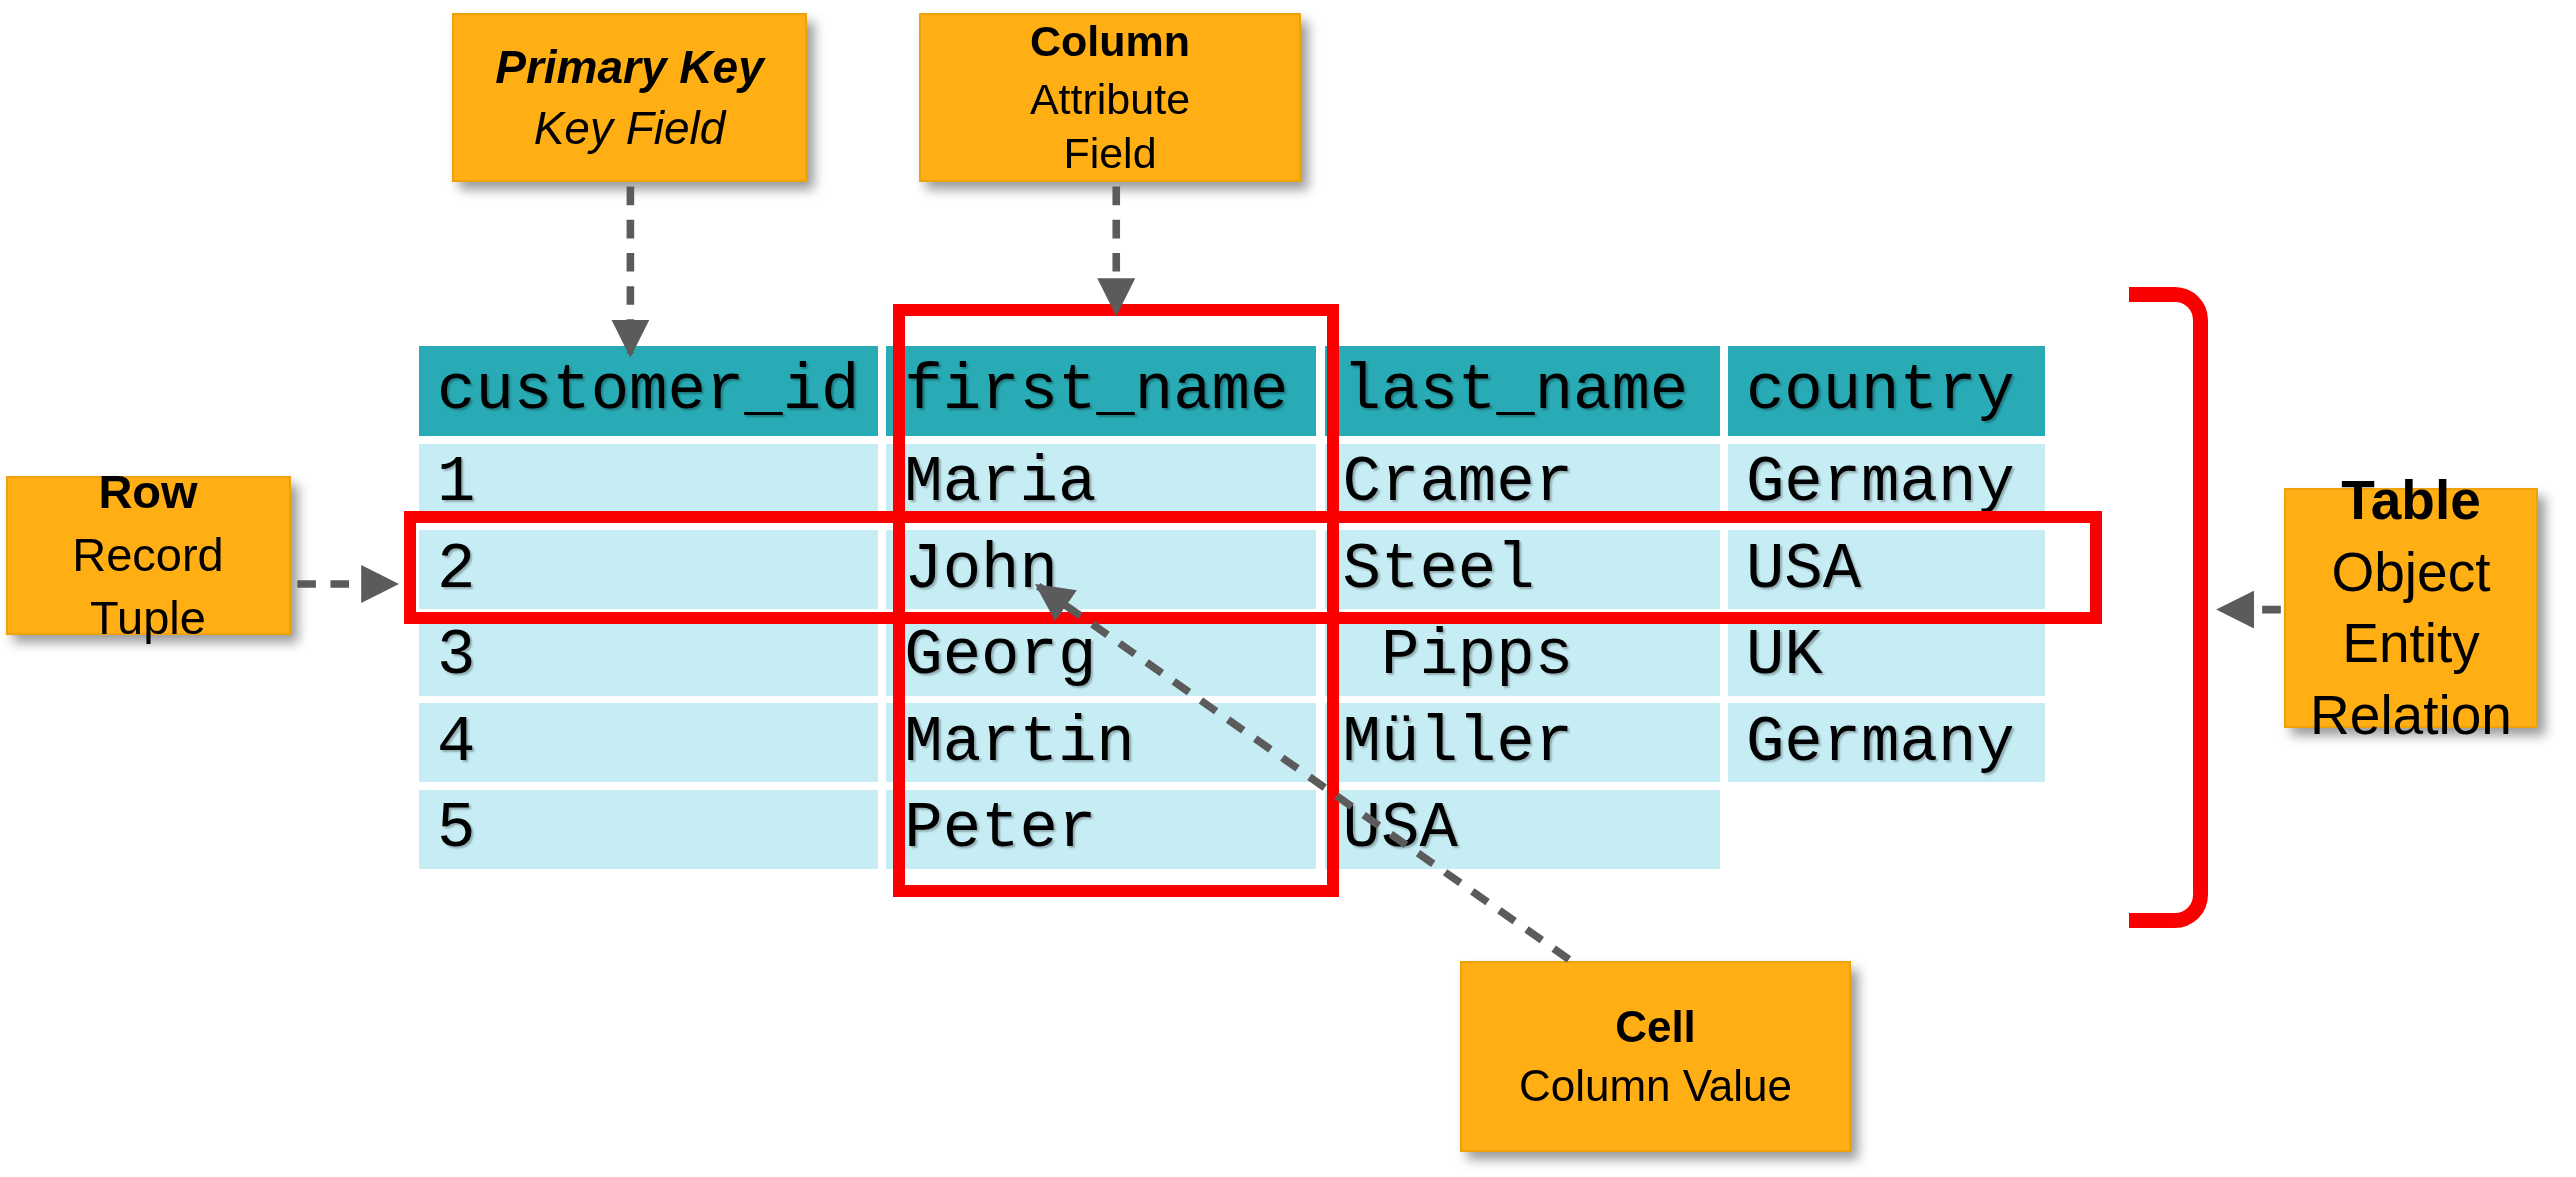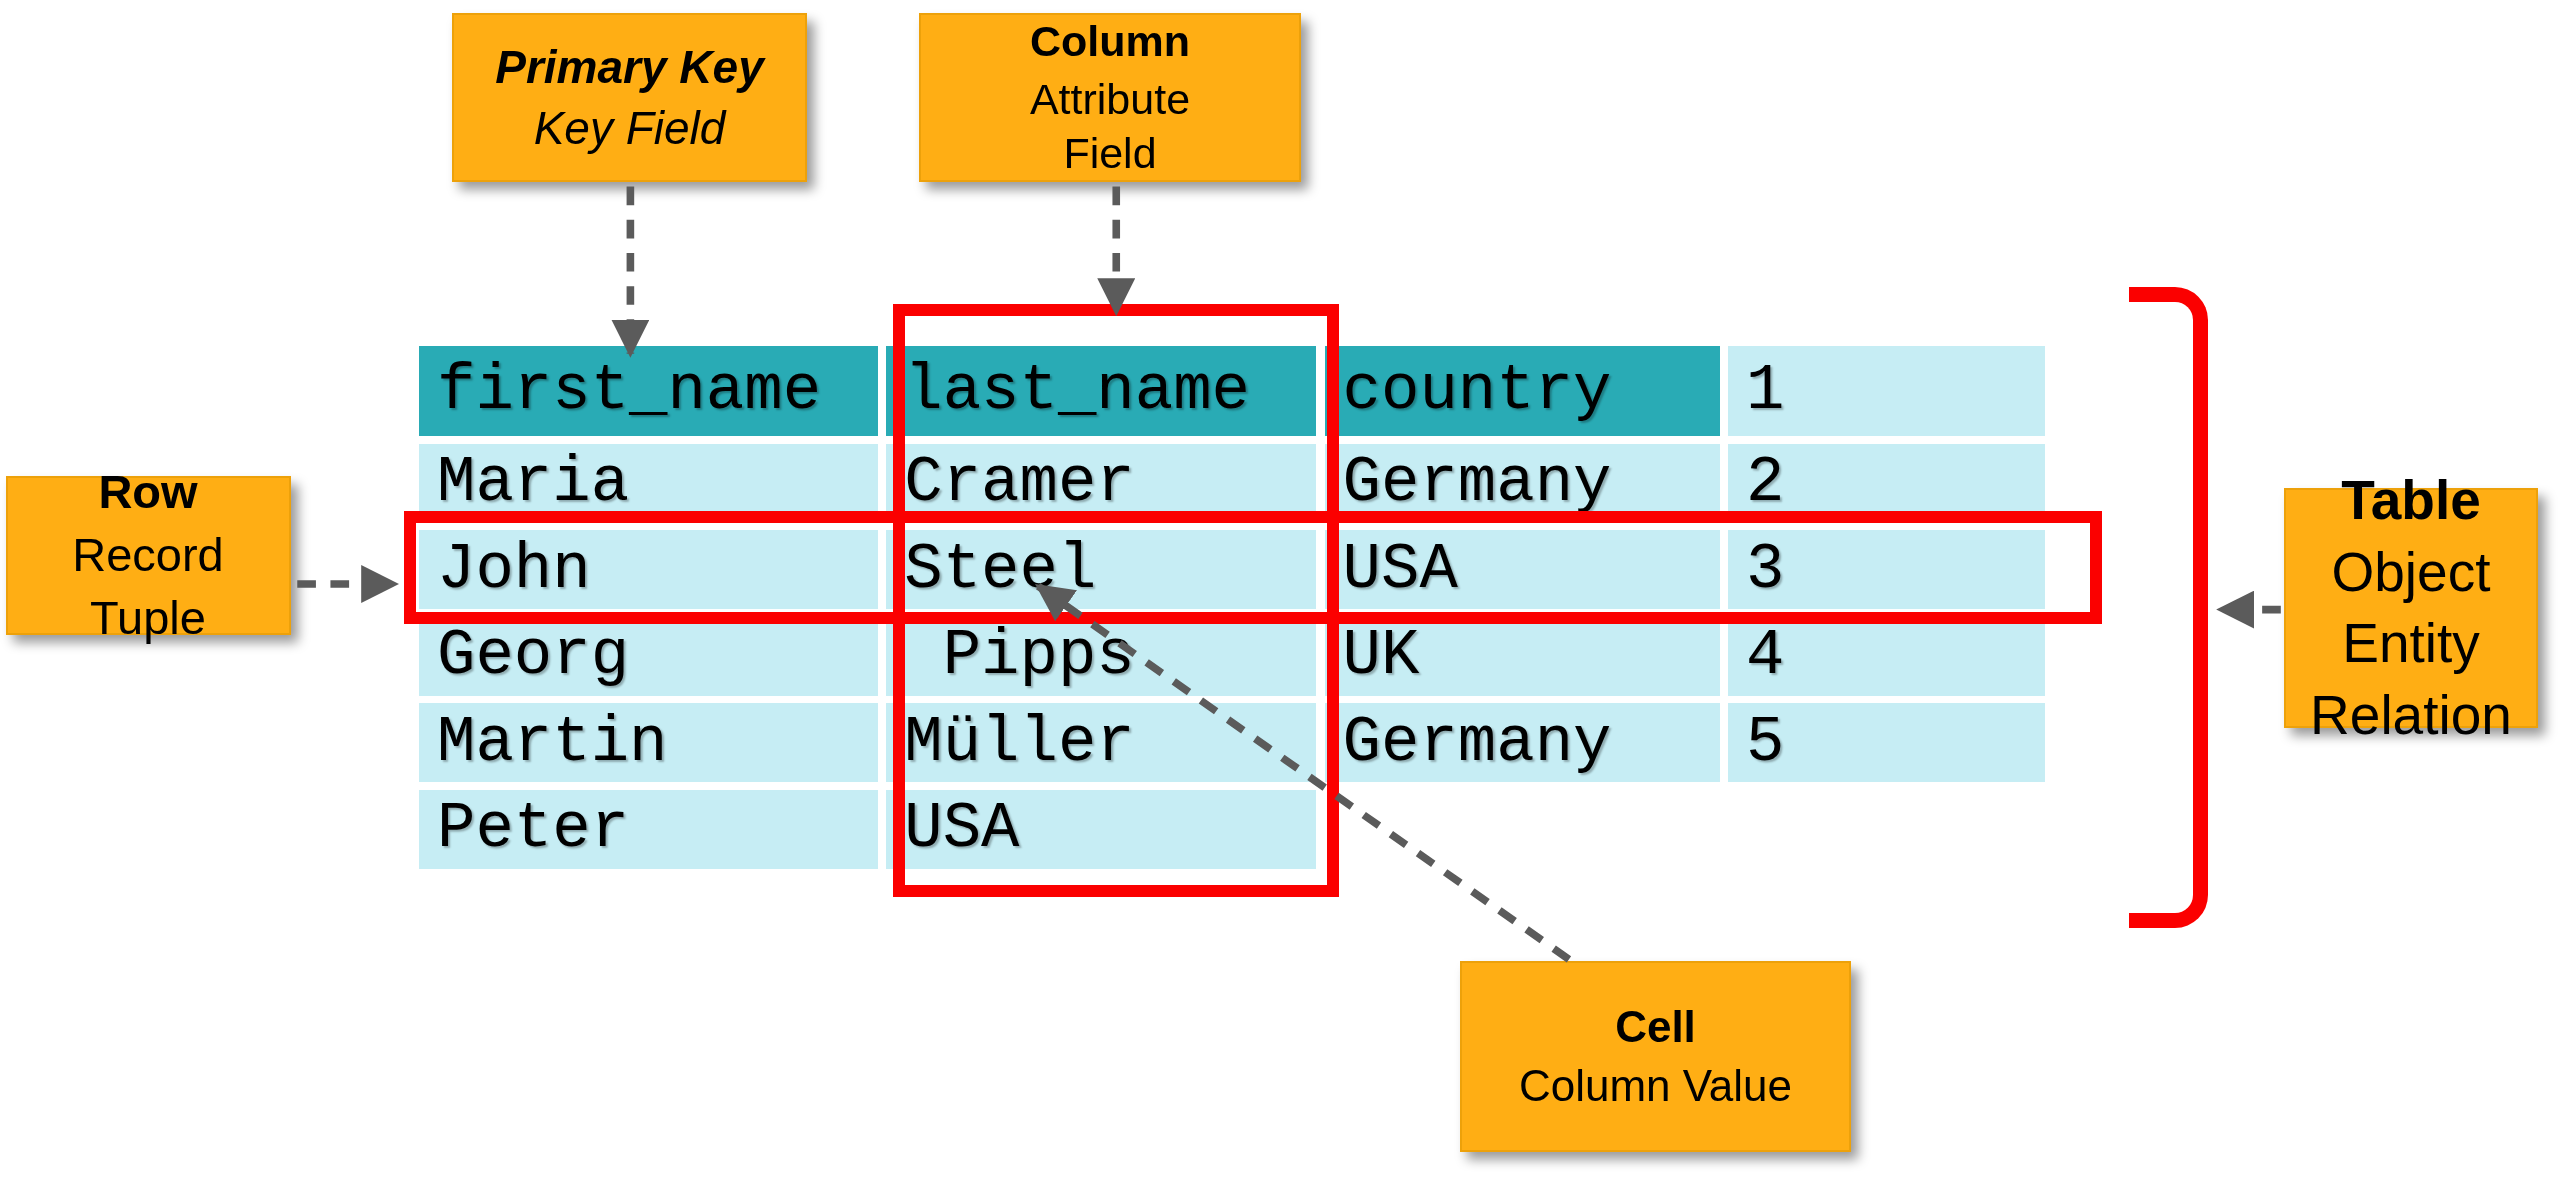--- a/index.html
+++ b/index.html
@@ -63,20 +63,21 @@
   
   #arrows{position:absolute;left:0;top:0;width:2576px;height:1177px;pointer-events:none;}
   .arrow{stroke:var(--arrow);stroke-width:11;stroke-dasharray:27 21;fill:none;}
 </style>
 </head>
 <body>
 
 <div id="stage">
 
   <div id="db-table">
+      <div class="hcell">customer_id</div>
       <div class="hcell">first_name</div>
       <div class="hcell">last_name</div>
       <div class="hcell">country</div>
       <div class="bcell">1</div>
       <div class="bcell">Maria</div>
       <div class="bcell">Cramer</div>
       <div class="bcell">Germany</div>
       <div class="bcell">2</div>
       <div class="bcell">John</div>
       <div class="bcell">Steel</div>

